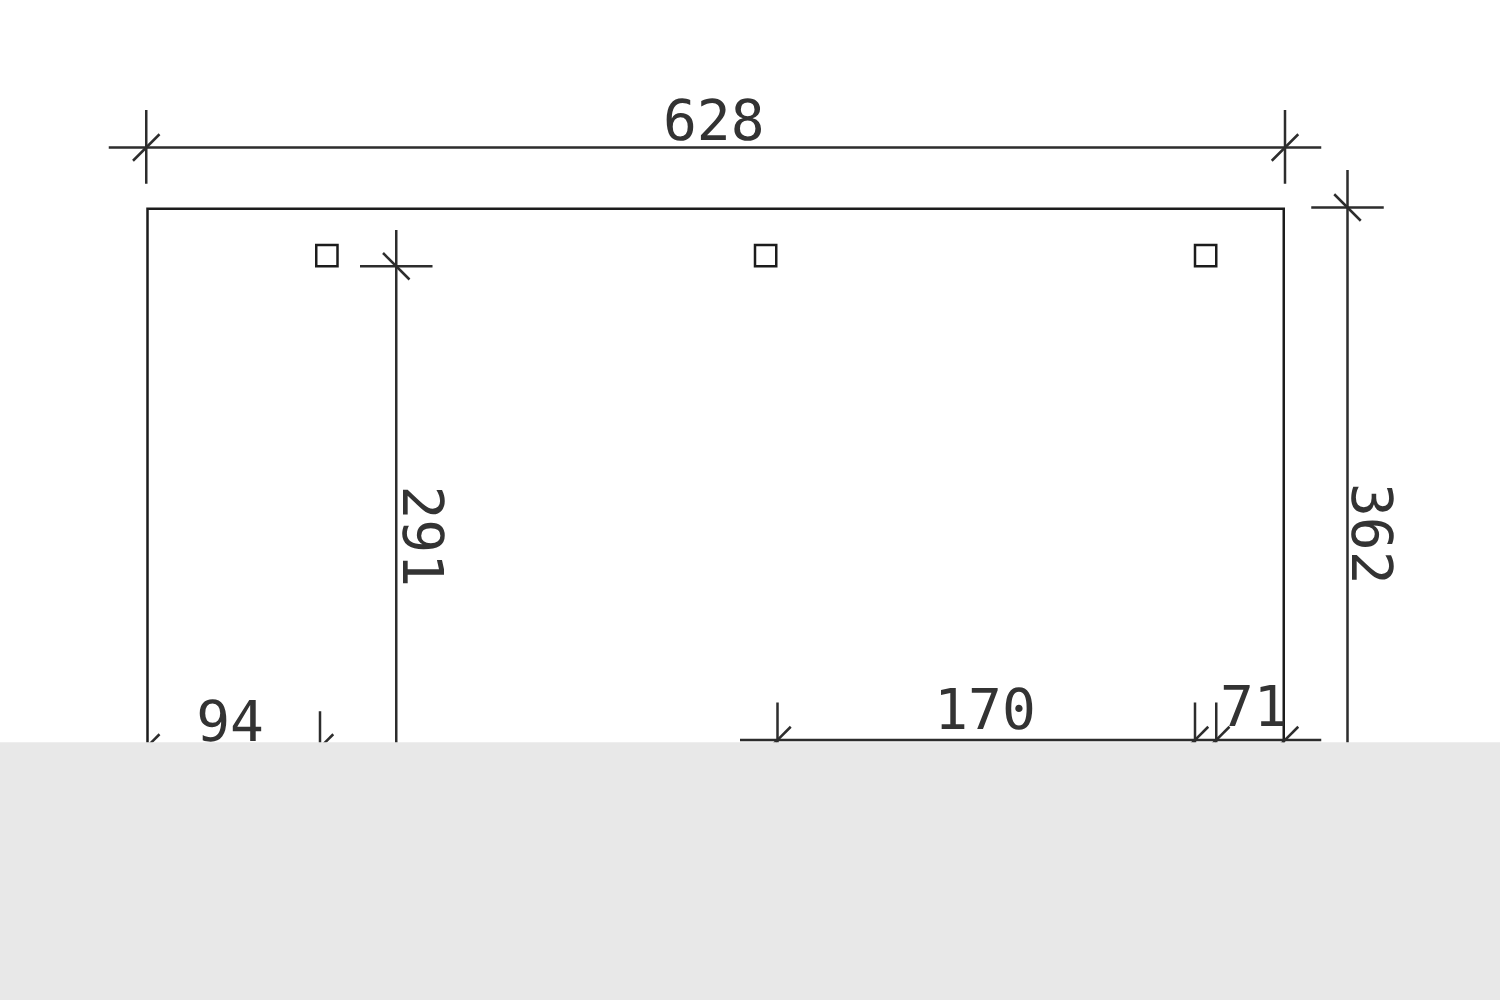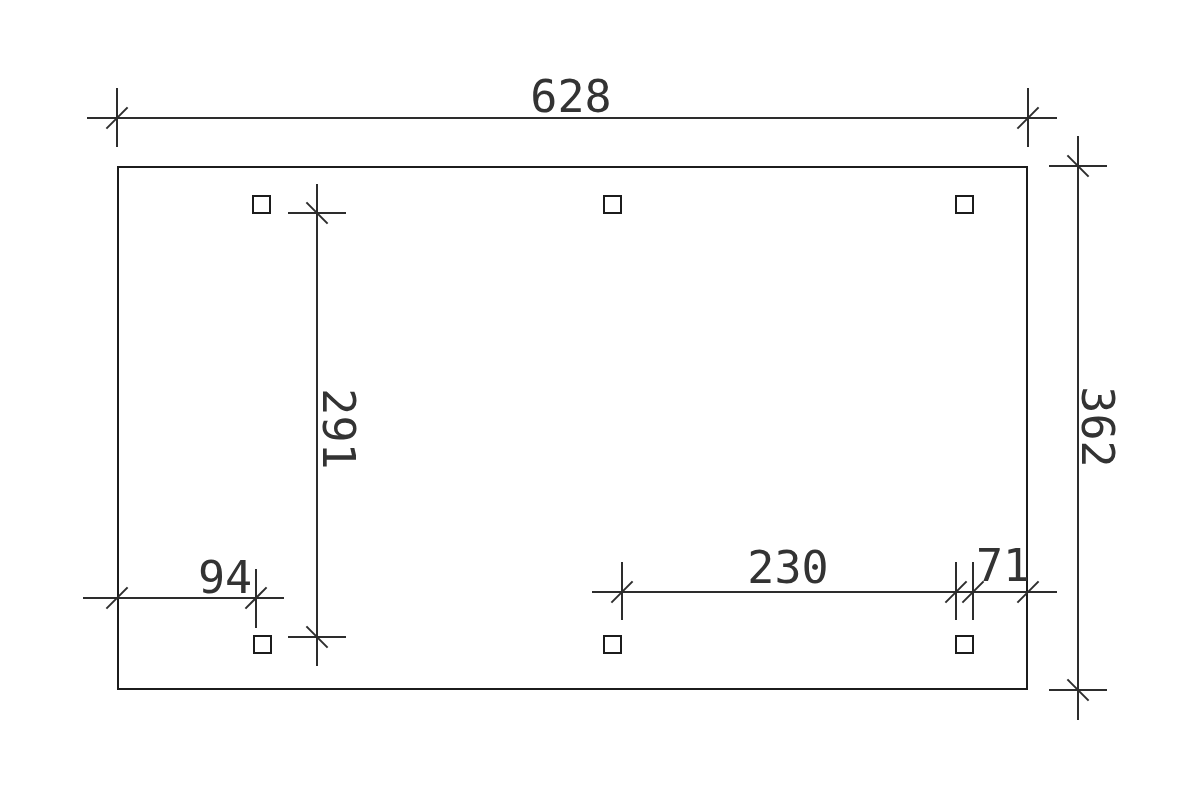--- a/index.html
+++ b/index.html
@@ -1,17 +1,17 @@
 <!DOCTYPE html>
 <html><head>
 <meta charset="utf-8">
 <style>
   html,body{margin:0;padding:0;background:#e8e8e8;}
   #stage{
-    position:relative;width:1200px;height:800px;background:#ffffff;
+    position:relative;width:1200px;height:594px;background:#ffffff;
     overflow:hidden;font-family:"DejaVu Sans Mono", monospace;
   }
   .hline,.vline{position:absolute;background:#2d2d2d;}
   .hline{height:2px;}
   .vline{width:2px;}
   .outline{
     position:absolute;left:117px;top:166px;width:911px;height:524px;
     border:2px solid #1c1c1c;box-sizing:border-box;background:transparent;
   }
   .post{
@@ -62,26 +62,26 @@
   <div class="hline" style="left:288px;top:212px;width:58px;"></div>
   <div class="hline" style="left:288px;top:636px;width:58px;"></div>
   <div class="slash slash-v" style="left:317px;top:213px;"></div>
   <div class="slash slash-v" style="left:317px;top:637px;"></div>
   <div class="dim-text dim-text-v" style="left:338px;top:429px;">291</div>
 
   <div class="hline" style="left:83px;top:597px;width:201px;"></div>
   <div class="vline" style="left:255px;top:569px;height:59px;"></div>
   <div class="slash slash-h" style="left:117px;top:598px;"></div>
   <div class="slash slash-h" style="left:256px;top:598px;"></div>
-  <div class="dim-text dim-text-h" style="left:184px;top:555px;margin-left:41px;">94</div>
+  <div class="dim-text dim-text-h" style="left:184px;top:555px;">94</div>
 
   <div class="hline" style="left:592px;top:591px;width:465px;"></div>
   <div class="vline" style="left:621px;top:562px;height:58px;"></div>
   <div class="vline" style="left:955px;top:562px;height:58px;"></div>
   <div class="vline" style="left:972px;top:562px;height:58px;"></div>
   <div class="slash slash-h" style="left:622px;top:592px;"></div>
   <div class="slash slash-h" style="left:956px;top:592px;"></div>
   <div class="slash slash-h" style="left:973px;top:592px;"></div>
   <div class="slash slash-h" style="left:1028px;top:592px;"></div>
-  <div class="dim-text dim-text-h" style="left:788px;top:545px;">230</div>
+  <div class="dim-text dim-text-h" style="left:788px;top:545px;">170</div>
   <div class="dim-text dim-text-h" style="left:1003px;top:543px;">71</div>
 
 </div>
 
 </body></html>

